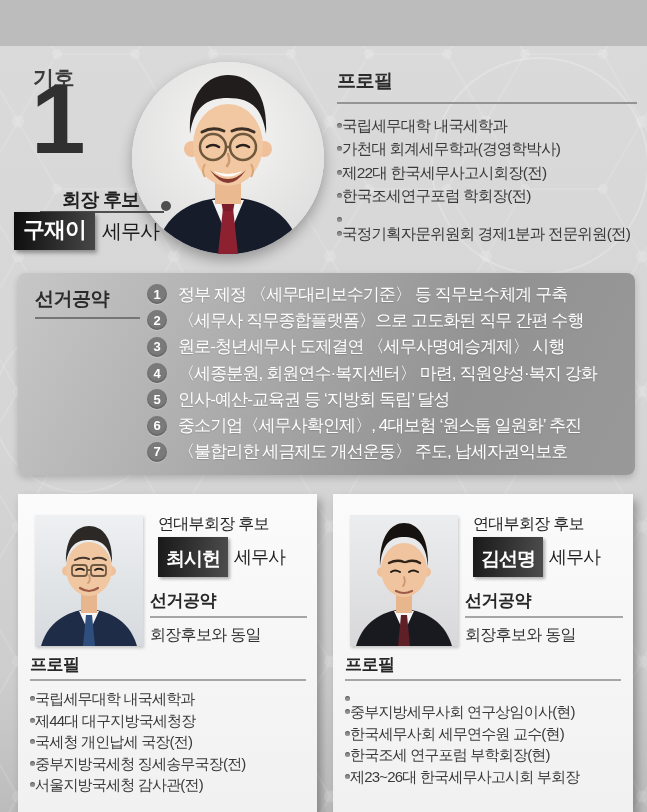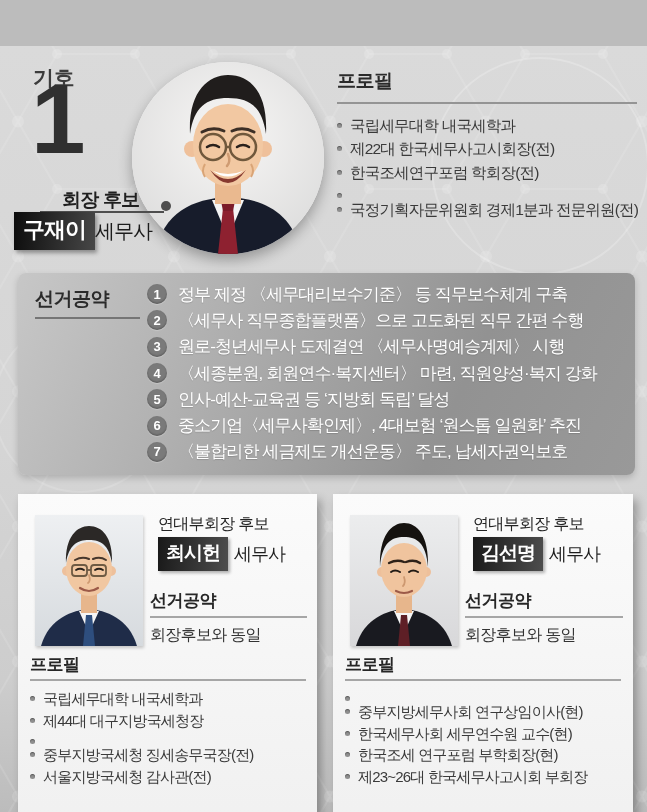--- a/index.html
+++ b/index.html
@@ -10,34 +10,34 @@
   .bglayer{position:absolute;left:0;top:0;pointer-events:none;}
 
   
   .sym-label{left:33px;top:18px;font-size:21px;font-weight:bold;color:#3c3c3c;letter-spacing:-0.5px;}
   .sym-num{left:31px;top:24px;font-size:98px;font-weight:bold;color:#303030;line-height:1;}
   .chair-photo{left:132px;top:16px;width:192px;height:192px;border-radius:50%;overflow:hidden;
     box-shadow:0 6px 14px rgba(0,0,0,.30), inset 0 0 0 2px rgba(255,255,255,.55);}
   .role-label-main{left:62px;top:141px;font-size:19px;font-weight:600;color:#1f1f1f;letter-spacing:-0.8px;}
   .pointer-line{left:40px;top:165px;width:124px;height:2px;background:#4e4e4e;}
   .pointer-dot{left:161px;top:155px;width:10px;height:10px;border-radius:50%;background:#4e4e4e;}
-  .name-row-main{left:14px;top:166px;display:flex;align-items:center;}
+  .name-row-main{left:14px;top:166px;display:flex;align-items:center;gap:7px;}
   .name-badge-main{background:linear-gradient(95deg,#0d0d0d,#474747);color:#fff;font-size:22px;font-weight:bold;
     padding:3px 9px 5px;letter-spacing:-1px;box-shadow:2px 3px 4px rgba(0,0,0,.35);}
   .name-suffix-main{font-size:20px;color:#1c1c1c;letter-spacing:-1px;}
 
   
   .sec-title{font-size:19px;font-weight:bold;color:#2b2b2b;letter-spacing:-0.5px;}
   .rule{height:2px;background:#949494;}
 
   
   .profile-top{left:337px;top:22px;width:300px;}
   .profile-top .rule{margin-top:8px;margin-bottom:10px;}
   ul.plist{list-style:none;margin:0;padding:0;}
-  .plist li{display:flex;gap:8px;font-size:15.5px;color:#3a3a3a;line-height:23.4px;letter-spacing:-0.8px;white-space:nowrap;}
+  .plist li{display:flex;gap:0;font-size:15.5px;color:#3a3a3a;line-height:23.4px;letter-spacing:-0.8px;white-space:nowrap;}
   .plist .dot{width:5px;height:5px;border-radius:50%;background:#8f8f8f;margin-top:9px;flex:none;
     box-shadow:inset 0 1px 1px rgba(0,0,0,.4);}
 
   
   .pledges{left:18px;top:227px;width:617px;height:202px;border-radius:8px;
     background:linear-gradient(115deg,#c7c7c7 0%,#b1b1b1 30%,#929292 70%,#999999 100%);
     box-shadow:0 3px 7px rgba(0,0,0,.18);}
   .pledges .sec-title{position:absolute;left:17px;top:13px;}
   .pledges .rule{position:absolute;left:17px;top:44px;width:105px;background:#757575;}
   .pledge-list{position:absolute;left:129px;top:8px;}
@@ -50,21 +50,21 @@
   
   .card{top:448px;height:408px;background:linear-gradient(180deg,#fbfbfb,#eeeeee);
     box-shadow:4px 6px 9px rgba(0,0,0,.30);}
   .card.left{left:18px;width:299px;}
   .card.right{left:333px;width:300px;}
   .card-photo{position:absolute;left:17px;top:21px;width:108px;height:131px;overflow:hidden;
     box-shadow:1px 2px 3px rgba(0,0,0,.2);}
   .card-role{position:absolute;left:140px;top:20px;font-size:16px;color:#242424;letter-spacing:-0.7px;}
   .card-name-row{position:absolute;left:140px;top:43px;display:flex;align-items:center;gap:6px;}
   .card-name-badge{background:linear-gradient(95deg,#191919,#4d4d4d);color:#fff;font-size:19px;font-weight:bold;
-    padding:3px 8px 5px;letter-spacing:-1px;box-shadow:2px 2px 3px rgba(0,0,0,.3);}
+    padding:9px 8px 5px;letter-spacing:-1px;box-shadow:2px 2px 3px rgba(0,0,0,.3);}
   .card-name-suffix{font-size:18px;color:#1e1e1e;letter-spacing:-1px;}
   .card-pledge-title{position:absolute;left:132px;top:95px;font-size:17px;font-weight:bold;color:#262626;letter-spacing:-0.5px;}
   .card-rule1{position:absolute;left:132px;top:122px;height:2px;width:157px;background:#a6a6a6;}
   .card-rule1.r{width:158px;}
   .card-pledge-same{position:absolute;left:132px;top:131px;font-size:16px;color:#333;letter-spacing:-0.7px;}
   .card-profile-title{position:absolute;left:12px;top:159px;font-size:17px;font-weight:bold;color:#262626;letter-spacing:-0.5px;}
   .card-rule2{position:absolute;left:12px;top:185px;height:2px;width:276px;background:#a6a6a6;}
   .card-list{position:absolute;left:12px;top:194px;}
   .card-list li{font-size:15px;line-height:21.6px;}
   .card-list .dot{margin-top:8px;}
@@ -156,20 +156,24 @@
     <span class="name-suffix-main">세무사</span>
   </div>
 
   <div class="abs profile-top">
     <div class="sec-title">프로필</div>
     <div class="rule"></div>
     <ul class="plist">
       <li>
           <span class="dot"></span>
           <span>국립세무대학 내국세학과</span>
+        </li>
+      <li>
+          <span class="dot"></span>
+          <span>가천대 회계세무학과(경영학박사)</span>
         </li>
       <li>
           <span class="dot"></span>
           <span>제22대 한국세무사고시회장(전)</span>
         </li>
       <li>
           <span class="dot"></span>
           <span>한국조세연구포럼 학회장(전)</span>
         </li>
       <li>
@@ -260,20 +264,21 @@
       <li>
           <span class="dot"></span>
           <span>국립세무대학 내국세학과</span>
         </li>
       <li>
           <span class="dot"></span>
           <span>제44대 대구지방국세청장</span>
         </li>
       <li>
           <span class="dot"></span>
+          <span>국세청 개인납세 국장(전)</span>
         </li>
       <li>
           <span class="dot"></span>
           <span>중부지방국세청 징세송무국장(전)</span>
         </li>
       <li>
           <span class="dot"></span>
           <span>서울지방국세청 감사관(전)</span>
         </li>
     </ul>

